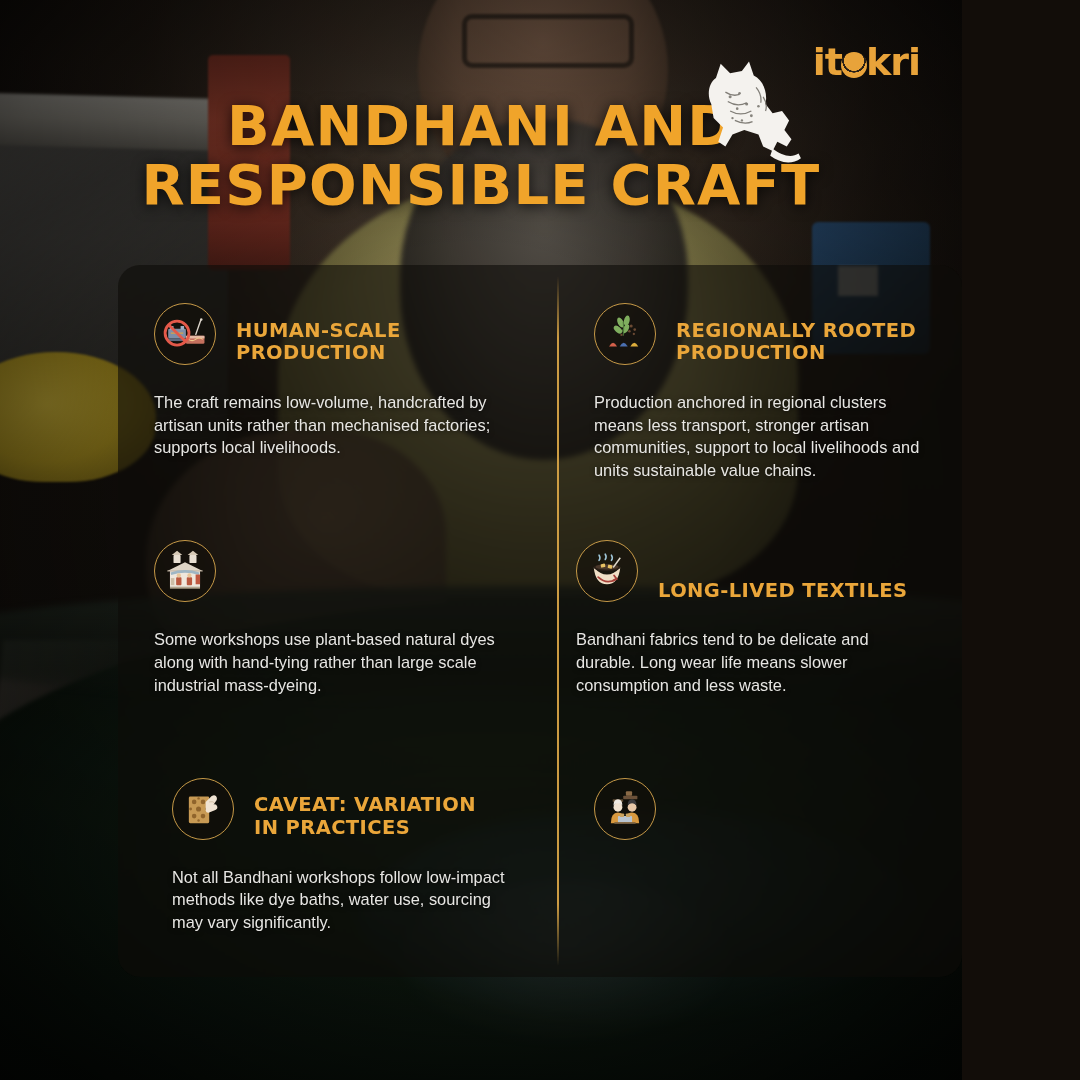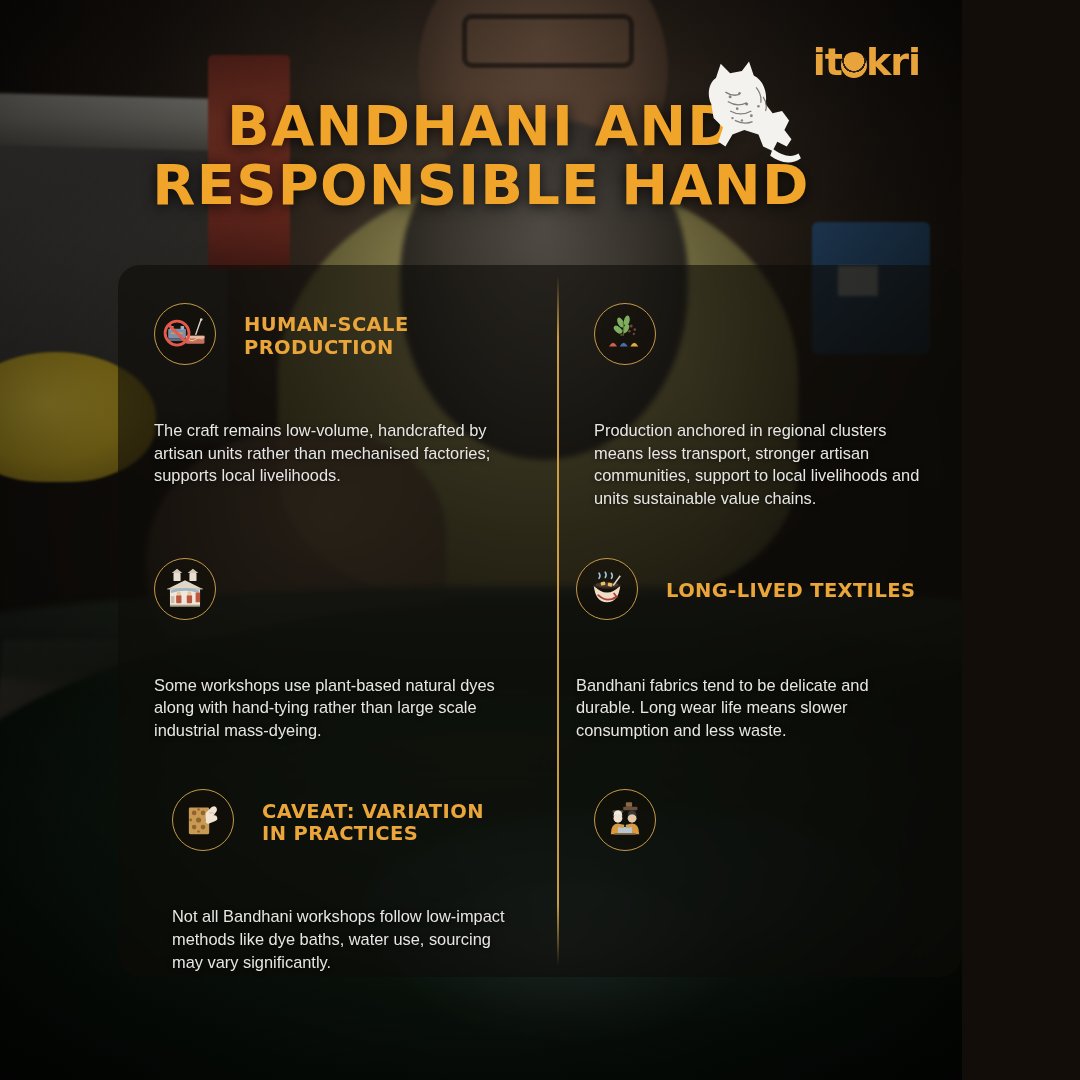--- a/index.html
+++ b/index.html
@@ -197,21 +197,21 @@
     position:absolute; left:118px; top:265px; width:844px; height:712px;
     display:grid;
     grid-template-columns:1fr 1fr;
     grid-template-rows:1fr 1fr 1fr;
     z-index:7;
   }
 
   .cell { position:relative; padding:36px 34px 10px 36px; }
   .cell.col-r { padding-left:54px; padding-right:24px; }
 
-  .cell-head { display:flex; align-items:center; gap:28px; }
+  .cell-head { display:flex; align-items:flex-end; gap:20px; }
 
   .icon-circle {
     flex:0 0 auto;
     width:62px; height:62px; border-radius:50%;
     border:1.6px solid #c79a48;
     background:rgba(18,14,10,.55);
     display:flex; align-items:center; justify-content:center;
     overflow:hidden;
     margin-top:2px;
   }
@@ -224,21 +224,21 @@
     font-family:"DejaVu Sans", sans-serif;
     text-transform:uppercase;
     padding-top:8px;
     max-width:270px;
   }
   .cell.col-r .cell-title { max-width:250px; }
 
   .cell-body {
     color:#e7e6e3;
     font-size:16.4px; line-height:1.38;
-    margin-top:54px;
+    margin-top:26px;
     max-width:392px;
     text-shadow:0 1px 5px rgba(0,0,0,.7);
   }
   .cell.col-r .cell-body { max-width:402px; }
 </style>
 </head>
 <body>
 
 <div id="stage">
 
@@ -264,21 +264,21 @@
   </div>
   <div class="bg-layer bg-scrim"></div>
   <div class="bg-layer bg-vignette"></div>
 
   <div class="logo">
     <span>it</span><span class="dot-o"></span><span>kri</span>
   </div>
 
   <div class="title-wrap">
     <div class="title">BANDHANI AND</div>
-    <div class="title">RESPONSIBLE HAND</div>
+    <div class="title">RESPONSIBLE CRAFT</div>
   </div>
 
   <svg class="cat" viewBox="0 0 100 100">
     <g fill="#f4f2ee">
       <path d="M22 22 L26 10 L34 18 L44 16 L50 8 L54 20 C62 24 66 34 64 44 L70 52 L78 50 L84 58 L80 66 L86 74 L82 80 L74 76 L70 84 L62 80 L58 70 L46 66 L36 70 L30 80 L24 76 L28 64 L20 56 L18 44 C14 36 16 26 22 22 Z"></path>
       <path d="M70 82 C78 88 86 90 92 86 L94 90 C86 96 76 94 68 88 Z"></path>
     </g>
     <g stroke="#6d6a63" stroke-width="1.1" fill="none" opacity=".85">
       <path d="M30 34 q6 4 12 2 M32 42 q8 5 16 1 M34 50 q9 5 18 0 M38 58 q8 4 15 1"></path>
       <path d="M56 30 q5 6 4 13 M62 38 q4 6 2 12"></path>
@@ -339,20 +339,21 @@
                 <circle cx="37" cy="21" r="1.5"></circle>
               <circle cx="31" cy="23" r="1.4"></circle>
                 <circle cx="36" cy="26" r="1.3"></circle>
               <circle cx="22" cy="27" r="1.3"></circle>
             </g>
             <path d="M8 40 q4.5 -8 9 0 z" fill="#d4604a"></path>
             <path d="M20 40 q4.5 -8 9 0 z" fill="#4a6fb0"></path>
             <path d="M32 40 q4.5 -8 9 0 z" fill="#ddad3c"></path>
           </svg>
         </div>
+        <div class="cell-title">REGIONALLY ROOTED PRODUCTION</div>
       </div>
       <div class="cell-body">Production anchored in regional clusters means less transport, stronger artisan communities, support to local livelihoods and units sustainable value chains.</div>
     </div>
 
     <div class="cell col-l">
       <div class="cell-head">
         <div class="icon-circle">
           <svg width="46" height="46" viewBox="0 0 52 52">
             <rect x="9" y="26" width="34" height="18" fill="#efe7dc"></rect>
             <path d="M6 26 L26 16 L46 26 Z" fill="#e0d6c7"></path>

